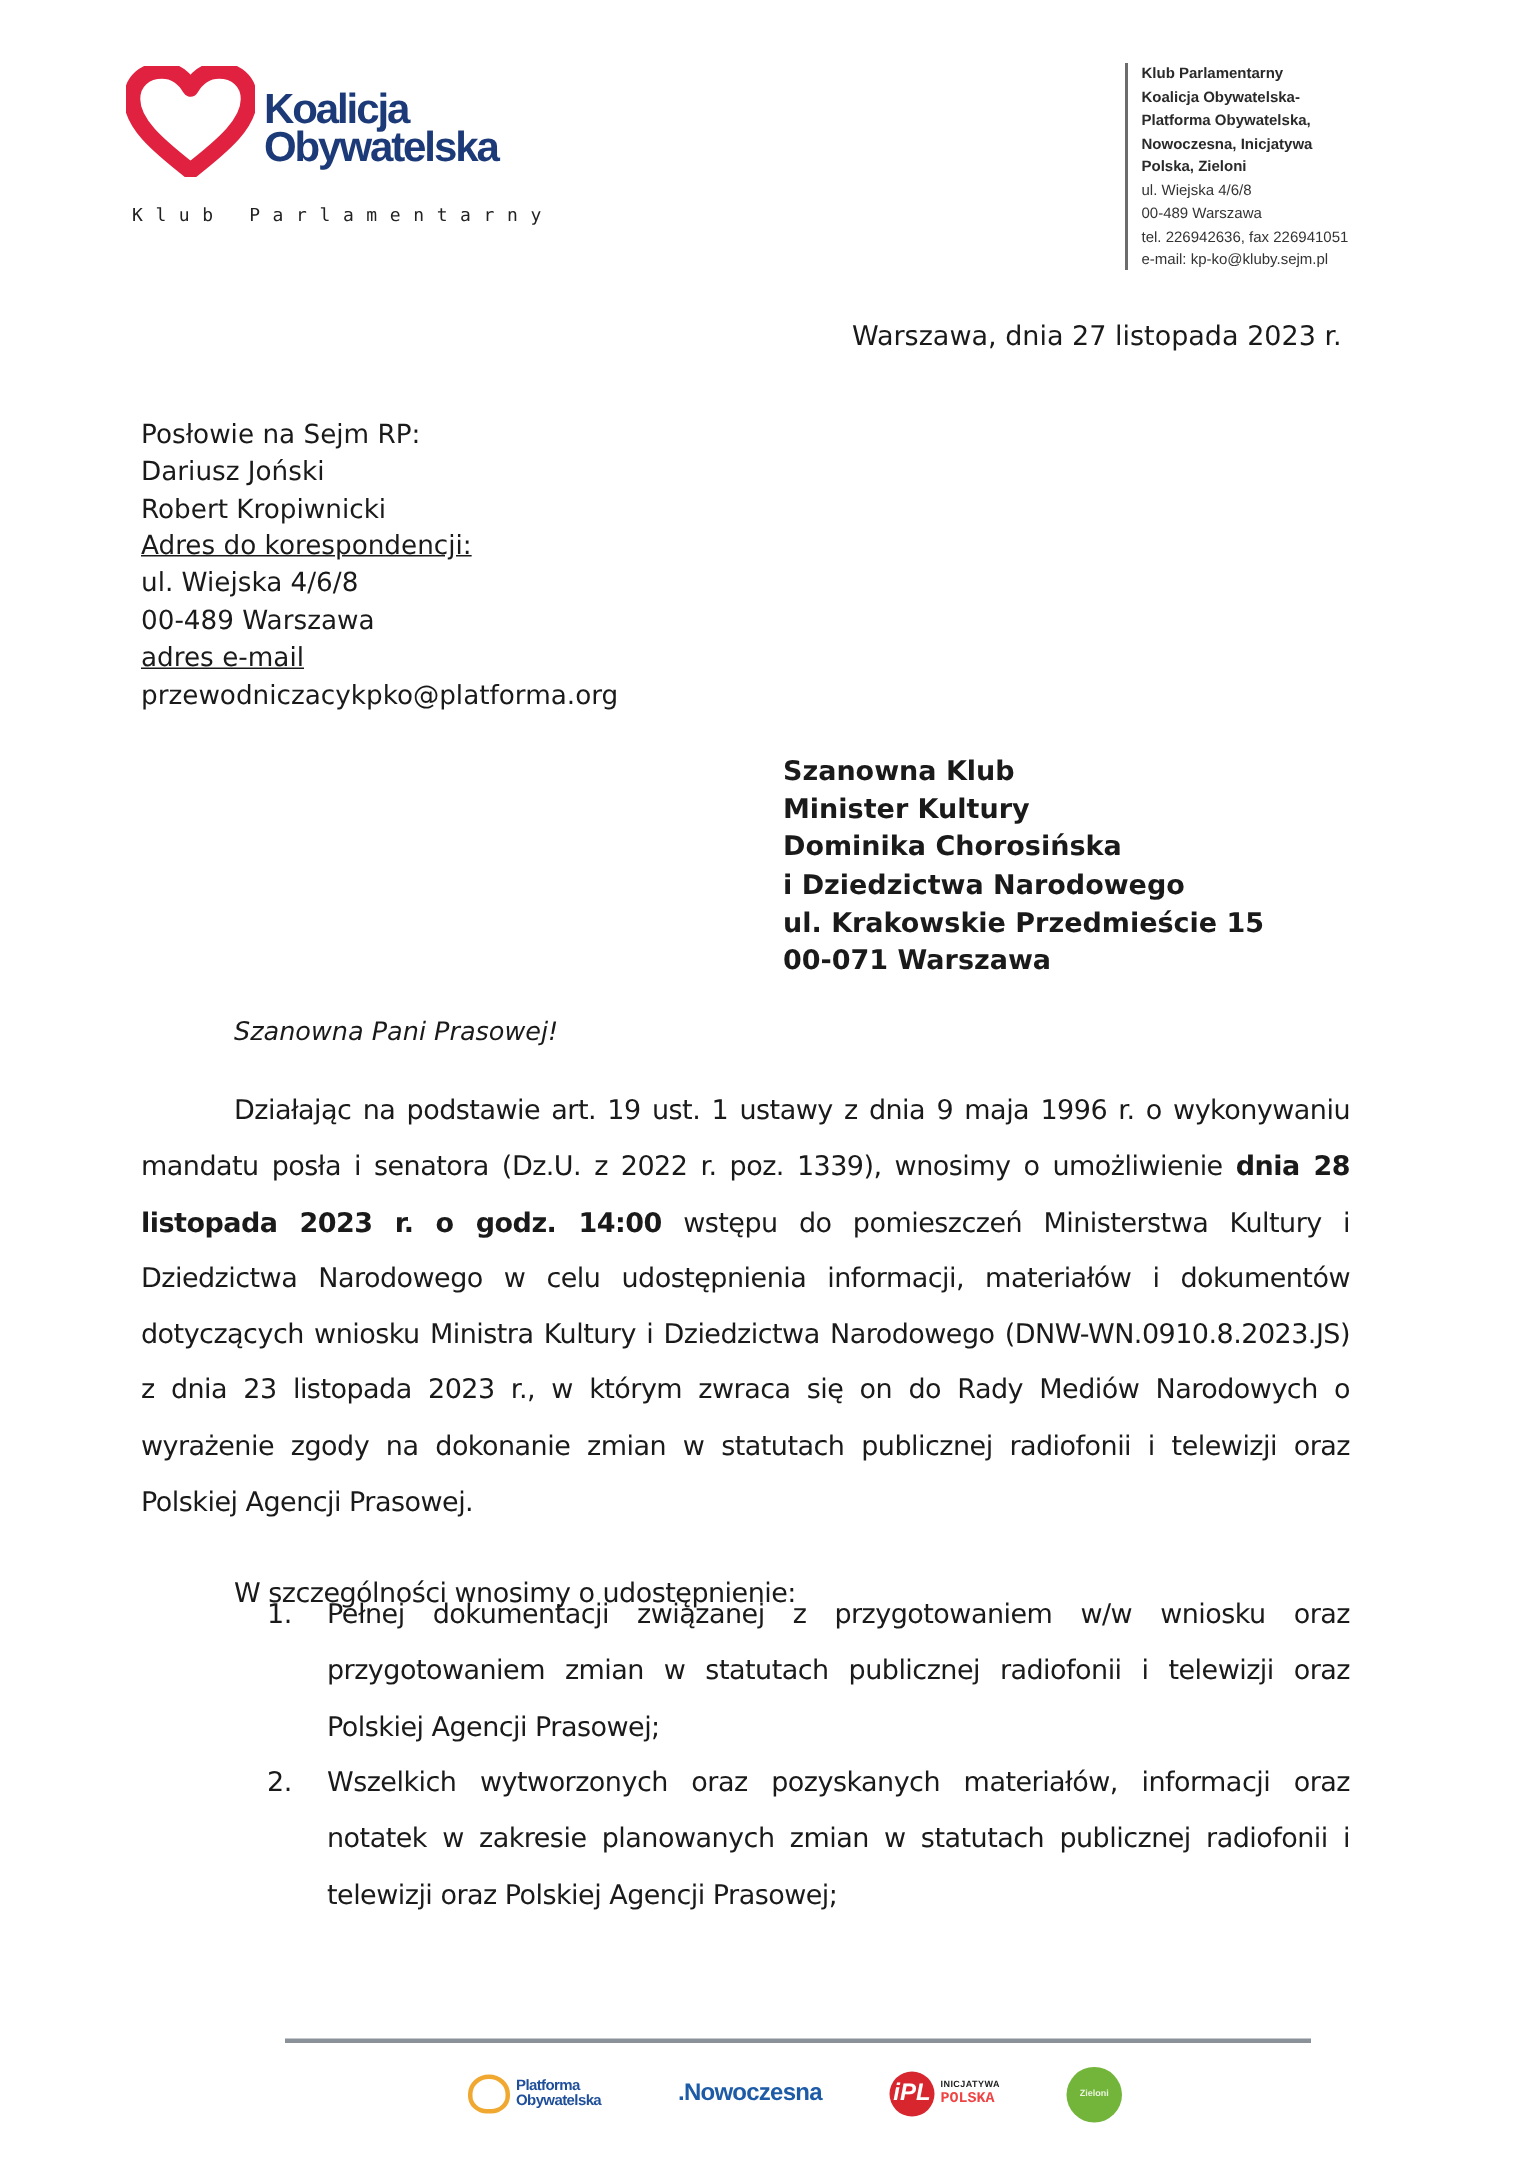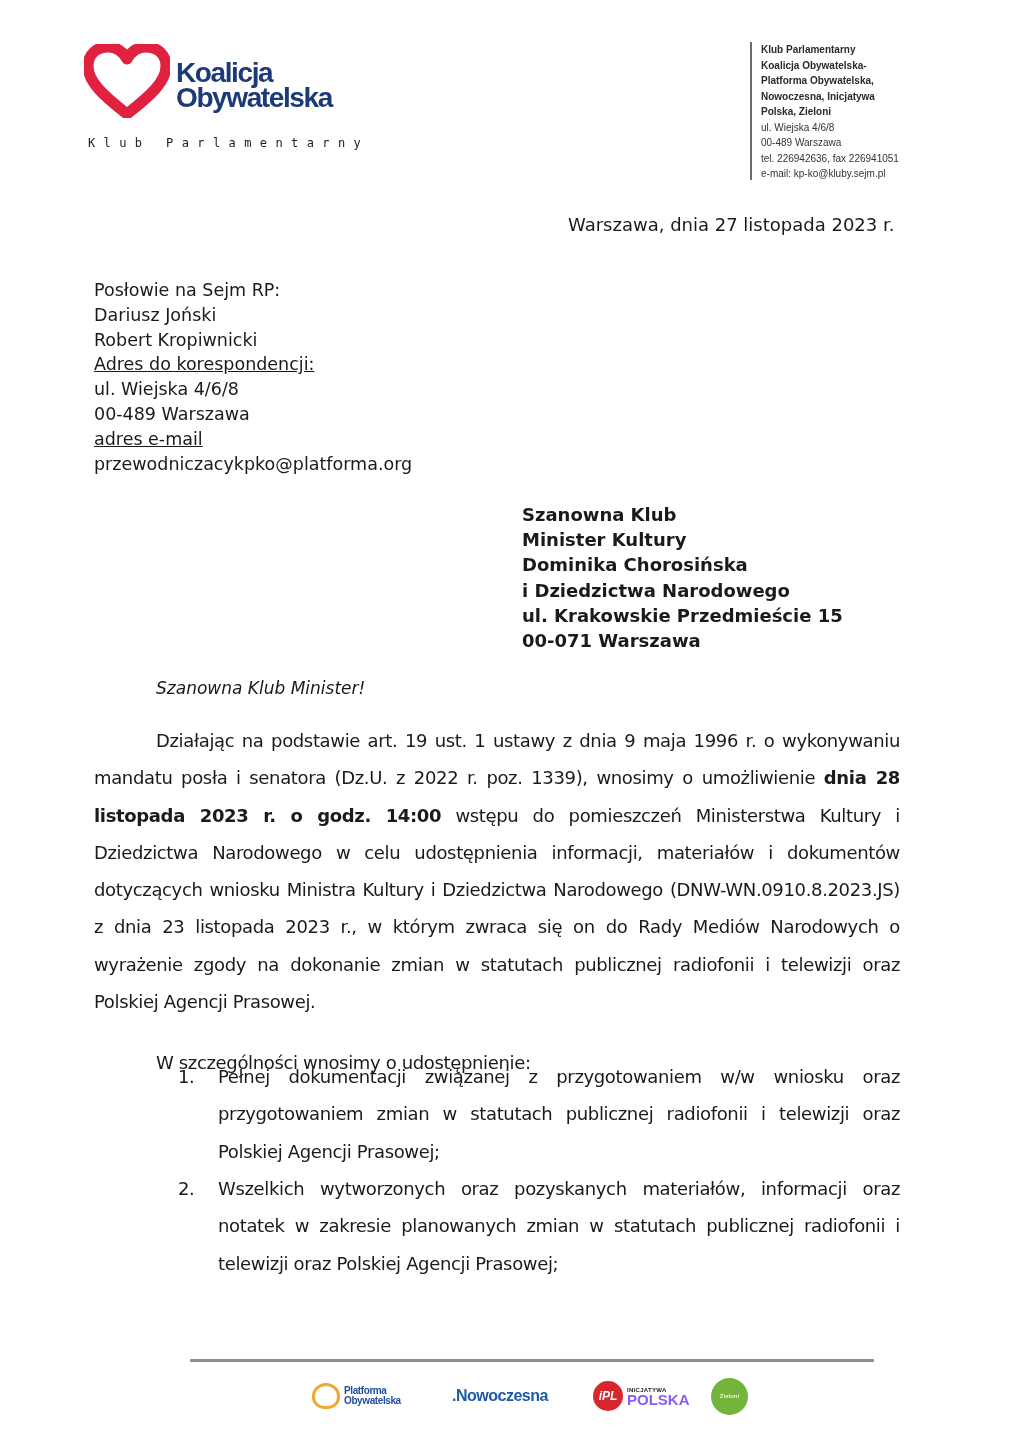--- a/index.html
+++ b/index.html
@@ -43,23 +43,23 @@
 
   
   #footer-rule { left: 190px; top: 1359px; width: 684px; height: 3px; background: #8a9199; }
   .flogo { top: 1375px; height: 42px; display: flex; align-items: center; }
   #po-logo { left: 312px; }
   #po-logo .mark { width: 28px; height: 26px; border: 3px solid #f0a830; border-radius: 50% 50% 45% 45%; box-sizing: border-box; margin-right: 4px; }
   #po-logo .t { font-family: Liberation Sans, sans-serif; font-weight: bold; color: #1f4f9a; font-size: 10px; line-height: 10px; letter-spacing: -0.4px; }
   #nowoczesna-logo { left: 452px; font-family: "Liberation Sans", sans-serif; font-size: 16px; font-weight: bold; color: #1d5ba6; letter-spacing: -0.5px; }
   #ipl-logo { left: 593px; }
   #ipl-logo .circ { width: 30px; height: 30px; border-radius: 50%; background: #d7262e; color: #fff; font-family: "Liberation Sans", sans-serif;
-                    font-weight: bold; font-style: italic; font-size: 12px; display: flex; align-items: center; justify-content: center; margin-right: 4px; }
+                    font-weight: bold; font-style: italic; font-size: 16px; display: flex; align-items: center; justify-content: center; margin-right: 4px; }
   #ipl-logo .top { font-family: "Liberation Sans", sans-serif; font-size: 6px; font-weight: bold; color: #222; letter-spacing: 0.3px; line-height: 7px; }
-  #ipl-logo .bot { font-family: Liberation Sans, sans-serif; font-size: 15px; font-weight: bold; color: #8b5cf6; line-height: 12px; }
+  #ipl-logo .bot { font-family: Liberation Mono, monospace; font-size: 10px; font-weight: bold; color: #ef4444; line-height: 12px; }
   #zieloni-logo { left: 711px; }
   #zieloni-logo .circ { width: 37px; height: 37px; border-radius: 50%; background: #72b53a; color: #eaf5dd; font-family: "Liberation Sans", sans-serif;
                         font-size: 6px; font-weight: bold; display: flex; align-items: center; justify-content: center; }
 </style>
 </head>
 <body>
 
 <div id="logo" class="abs">
   <svg class="heart" viewBox="0 0 86 74">
     <path d="M43 70 C 20 52, 4 38, 4 22 C 4 10, 13 3, 24 3 C 33 3, 39 8, 43 15 C 47 8, 53 3, 62 3 C 73 3, 82 10, 82 22 C 82 38, 66 52, 43 70 Z" fill="none" stroke="#e0213f" stroke-width="11" stroke-linejoin="round"></path>
@@ -98,21 +98,21 @@
 
 <div id="recipient" class="abs doc">
   <div>Szanowna Klub</div>
   <div>Minister Kultury</div>
   <div>Dominika Chorosińska</div>
   <div>i Dziedzictwa Narodowego</div>
   <div>ul. Krakowskie Przedmieście 15</div>
   <div>00-071 Warszawa</div>
 </div>
 
-<div id="salutation" class="abs doc">Szanowna Klub Minister!</div>
+<div id="salutation" class="abs doc">Szanowna Pani Prasowej!</div>
 
 <div id="para1" class="abs doc body-text"><span class="indent"></span><span>Działając na podstawie art. 19 ust. 1 ustawy z dnia 9 maja 1996 r. o wykonywaniu mandatu posła i senatora (Dz.U. z 2022 r. poz. 1339), wnosimy o umożliwienie </span><b>dnia 28 listopada 2023 r. o godz. 14:00</b><span> wstępu do pomieszczeń Ministerstwa Kultury i Dziedzictwa Narodowego w celu udostępnienia informacji, materiałów i dokumentów dotyczących wniosku Ministra Kultury i Dziedzictwa Narodowego (DNW-WN.0910.8.2023.JS) z dnia 23 listopada 2023 r., w którym zwraca się on do Rady Mediów Narodowych o wyrażenie zgody na dokonanie zmian w statutach publicznej radiofonii i telewizji oraz Polskiej Agencji Prasowej.</span></div>
 
 <div id="para2" class="abs doc body-text"><span class="indent"></span><span>W szczególności wnosimy o udostępnienie:</span></div>
 
 <div id="item1" class="abs doc list">
   <span class="num">1.</span>
   <span class="txt">Pełnej dokumentacji związanej z przygotowaniem w/w wniosku oraz przygotowaniem zmian w statutach publicznej radiofonii i telewizji oraz Polskiej Agencji Prasowej;</span>
 </div>
 <div id="item2" class="abs doc list">

